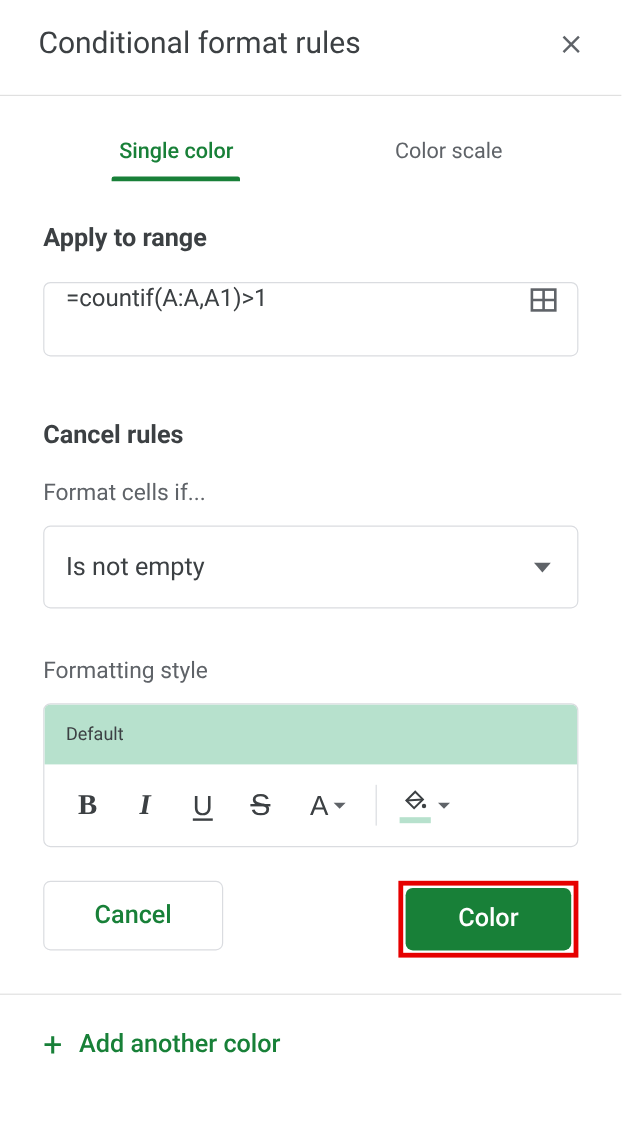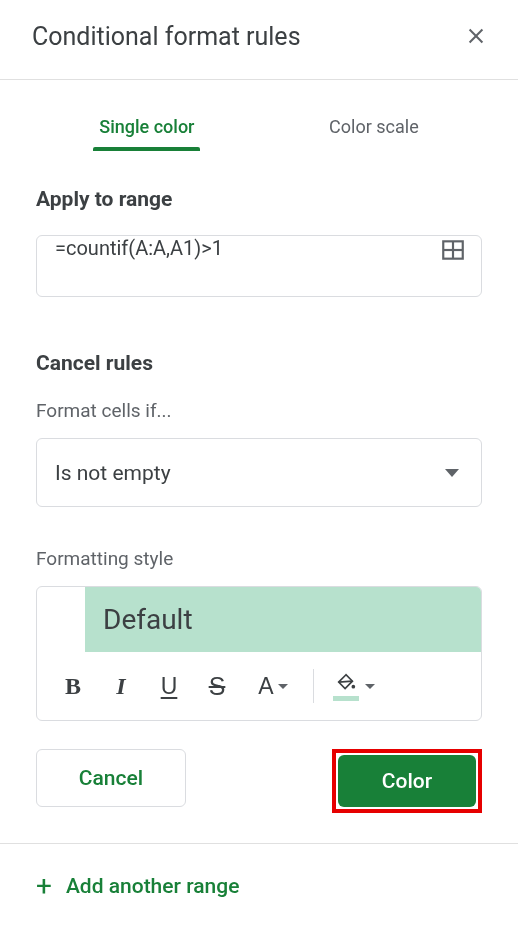--- a/index.html
+++ b/index.html
@@ -9,21 +9,21 @@
     }
     body {
       font-family: "Google Sans", Roboto, Arial, sans-serif;
       background: #fff;
       width: 518px;
       height: 936px;
       overflow: hidden;
     }
     .header {
       display: flex;
-      align-items: flex-start;
+      align-items: flex-end;
       justify-content: space-between;
       padding: 22px 28px 28px 32px;
     }
     .header-title {
       font-size: 25px;
       font-weight: 400;
       color: #3c4043;
     }
     .close-icon {
       width: 28px;
@@ -135,23 +135,22 @@
     }
     .style-box {
       border: 1px solid #dadce0;
       border-radius: 6px;
       overflow: hidden;
       margin-bottom: 28px;
     }
     .style-preview {
       background: #b7e1cd;
       padding: 16px 18px;
-      font-size: 28px;
-      color: #3c4043;
-      margin-left: 48px;
+      font-size: 15px;
+      color: #3c4043;
     }
     .toolbar {
       display: flex;
       align-items: center;
       padding: 12px 14px;
       gap: 4px;
     }
     .tb-btn {
       width: 44px;
       height: 44px;
@@ -337,15 +336,15 @@
     </div>
   </div>
 
 </div>
 
 <hr class="divider">
 
 <div class="footer">
   <div class="add-rule">
     <span class="plus-icon">+</span>
-    <span>Add another range</span>
+    <span>Add another color</span>
   </div>
 </div>
 
 </body></html>

